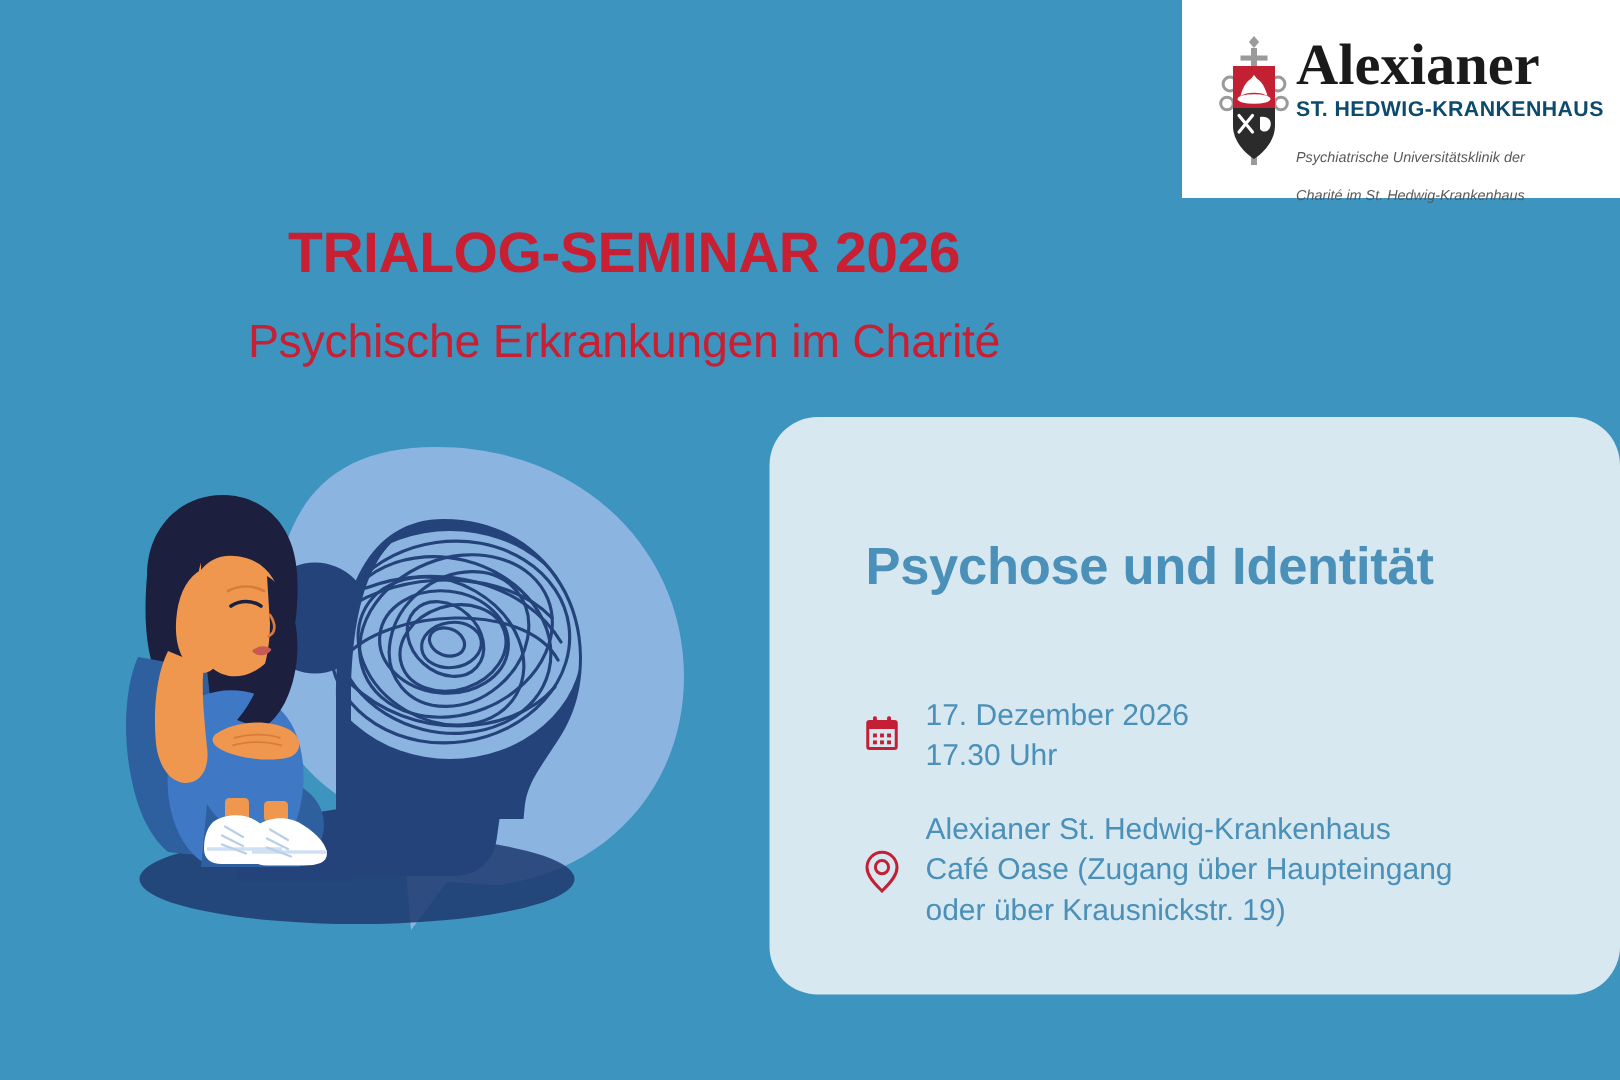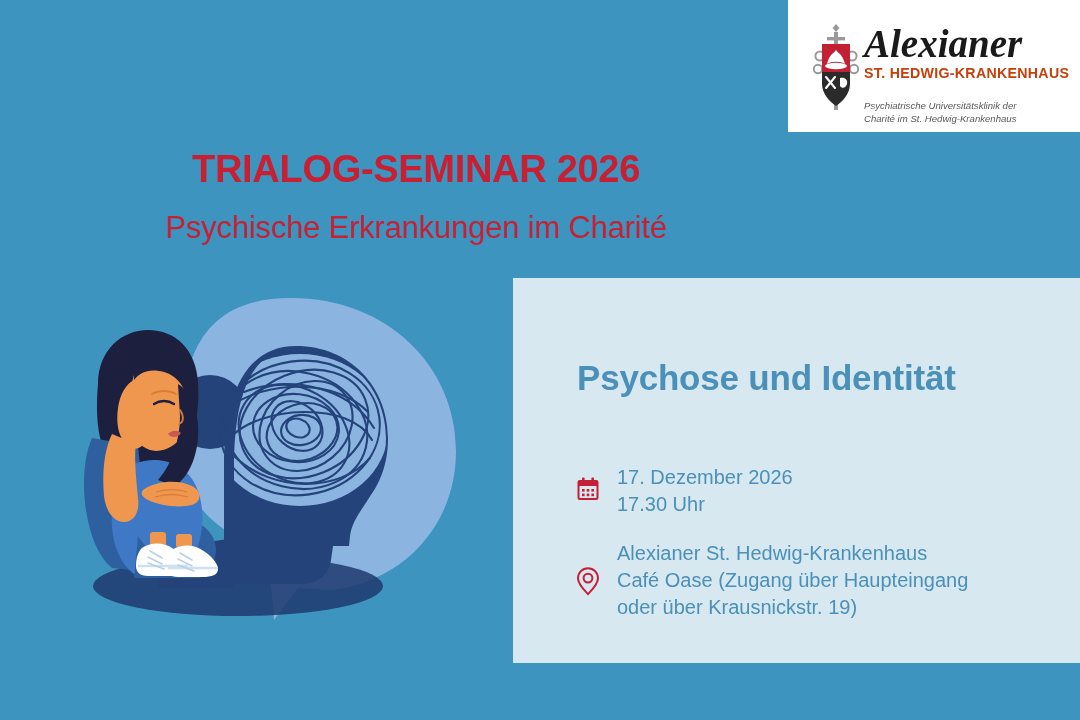--- a/index.html
+++ b/index.html
@@ -41,34 +41,33 @@
     height: 92px;
   }
   #logo-wordmark {
     position: absolute;
     left: 62px;
     top: 2px;
     width: 206px;
   }
   .logo-name {
     font-family: "Liberation Serif", serif;
-    font-style: italic;
     font-weight: bold;
     font-size: 39px;
     line-height: 40px;
     color: #1a1a1a;
     letter-spacing: 0px;
     white-space: nowrap;
   }
   .logo-sub {
     font-family: "Liberation Sans", sans-serif;
     font-weight: bold;
     font-size: 14.2px;
     line-height: 16px;
-    color: #c2410c;
+    color: #0c4a6e;
     letter-spacing: 0.3px;
     white-space: nowrap;
     margin-top: 1px;
   }
   .logo-tag {
     font-family: "Liberation Sans", sans-serif;
     font-style: italic;
     font-size: 9.6px;
     line-height: 12.5px;
     color: #595959;
@@ -105,20 +104,21 @@
   }
 
   
   #info-panel {
     position: absolute;
     left: 513px;
     top: 278px;
     width: 567px;
     height: 385px;
     background: #d7e8f0;
+    border-radius: 32px;
   }
   #panel-title {
     position: absolute;
     left: 64px;
     top: 80px;
     font-family: "Liberation Sans", sans-serif;
     font-weight: bold;
     font-size: 35px;
     line-height: 40px;
     color: #4a90b8;
@@ -302,21 +302,21 @@
           <path d="M22 33 L26 28 L30 33 Z" fill="#ffffff"></path>
 
           <path d="M16 55 L25 66 M25 55 L16 66" stroke="#ffffff" stroke-width="2.1" stroke-linecap="round"></path>
           <path d="M30 56 C35 55 38 58 37 62 C36 66 32 67 30 64 Z" fill="#ffffff"></path>
         </svg>
       </div>
       <div id="logo-wordmark">
         <div class="logo-name">Alexianer</div>
         <div class="logo-sub">ST. HEDWIG-KRANKENHAUS</div>
         <div class="logo-tag">Psychiatrische Universitätsklinik der</div>
-        <div class="logo-tag" style="margin-top:0;">Charité im St. Hedwig-Krankenhaus</div>
+        <div class="logo-tag" style="margin-top:12px;">Charité im St. Hedwig-Krankenhaus</div>
       </div>
     </div>
   </div>
 
   <div id="headline-block">
     <div id="headline-main">TRIALOG-SEMINAR 2026</div>
     <div id="headline-sub">Psychische Erkrankungen im Charité</div>
   </div>
 
   <div id="info-panel">

